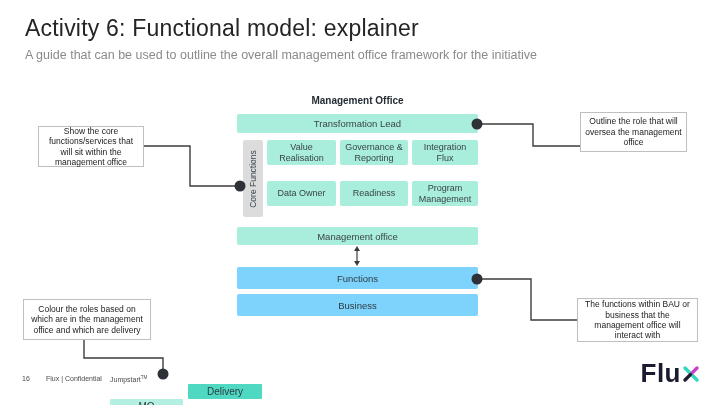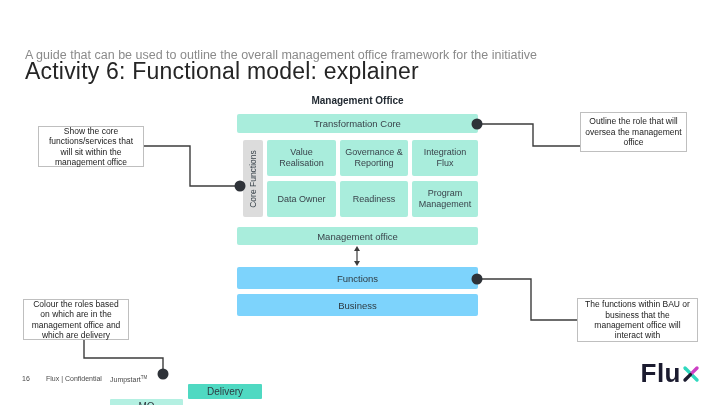--- a/index.html
+++ b/index.html
@@ -10,21 +10,20 @@
     background: #ffffff;
     font-family: "Liberation Sans", "DejaVu Sans", sans-serif;
     overflow: hidden;
   }
 
   
   .slide-title {
     position: absolute; left: 25px; top: 15px;
     font-size: 23px; font-weight: 400; color: #252525;
     letter-spacing: 0.2px;
-    margin-top: 43px;
   }
   .slide-subtitle {
     position: absolute; left: 25px; top: 48px;
     font-size: 12.5px; font-weight: 400; color: #8a8a8a;
   }
 
   
   .diagram-heading {
     position: absolute; left: 237px; top: 95px; width: 241px;
     text-align: center; font-size: 10px; font-weight: 700; color: #232b33;
@@ -46,40 +45,40 @@
     position: absolute; left: 243px; top: 140px; width: 20px; height: 77px;
     background: #dcdcdc; border-radius: 2px;
     display: flex; align-items: center; justify-content: center;
   }
   .core-functions span {
     transform: rotate(-90deg); white-space: nowrap;
     font-size: 8.5px; color: #3a444c;
   }
 
   .func-box {
-    position: absolute; height: 36px; border-radius: 2px;
+    position: absolute; height: 25px; border-radius: 2px;
     background: #a9eddc; color: #3a444c;
     display: flex; align-items: center; justify-content: center;
     text-align: center; font-size: 9px; line-height: 1.2; padding: 2px;
   }
   .fb-r1 { top: 140px; } .fb-r2 { top: 181px; }
   .fb-c1 { left: 267px; width: 69px; }
   .fb-c2 { left: 340px; width: 68px; }
   .fb-c3 { left: 412px; width: 66px; }
 
   
   .callout {
     position: absolute; background: #ffffff; border: 1px solid #bfbfbf;
     display: flex; align-items: center; justify-content: center;
     text-align: center; font-size: 8.5px; line-height: 1.22; color: #222;
     padding: 2px 4px;
   }
   .callout-top-left     { left: 38px;  top: 126px; width: 106px; height: 41px; }
   .callout-top-right    { left: 580px; top: 112px; width: 107px; height: 40px; }
-  .callout-bottom-left  { left: 23px;  top: 299px; width: 106px; height: 41px; }
+  .callout-bottom-left  { left: 23px;  top: 299px; width: 128px; height: 41px; }
   .callout-bottom-right { left: 577px; top: 298px; width: 121px; height: 44px; }
 
   
   .overlay {
     position: absolute; left: 0; top: 0; width: 720px; height: 405px;
     pointer-events: none;
   }
 
   
   .footer-text {
@@ -109,21 +108,21 @@
   .logo-x { margin-left: 1px; margin-top: 7px; }
 </style>
 </head>
 <body>
 
 <div class="slide-title">Activity 6: Functional model: explainer</div>
 <div class="slide-subtitle">A guide that can be used to outline the overall management office framework for the initiative</div>
 
 <div class="diagram-heading">Management Office</div>
 
-<div class="bar mint bar-transformation">Transformation Core</div>
+<div class="bar mint bar-transformation">Transformation Lead</div>
 
 <div class="core-functions">
   <span>Core Functions</span>
 </div>
 
 <div class="func-box fb-r1 fb-c1">Value Realisation</div>
 <div class="func-box fb-r1 fb-c2">Governance &amp; Reporting</div>
 <div class="func-box fb-r1 fb-c3">Integration Flux</div>
 <div class="func-box fb-r2 fb-c1">Data Owner</div>
 <div class="func-box fb-r2 fb-c2">Readiness</div>

